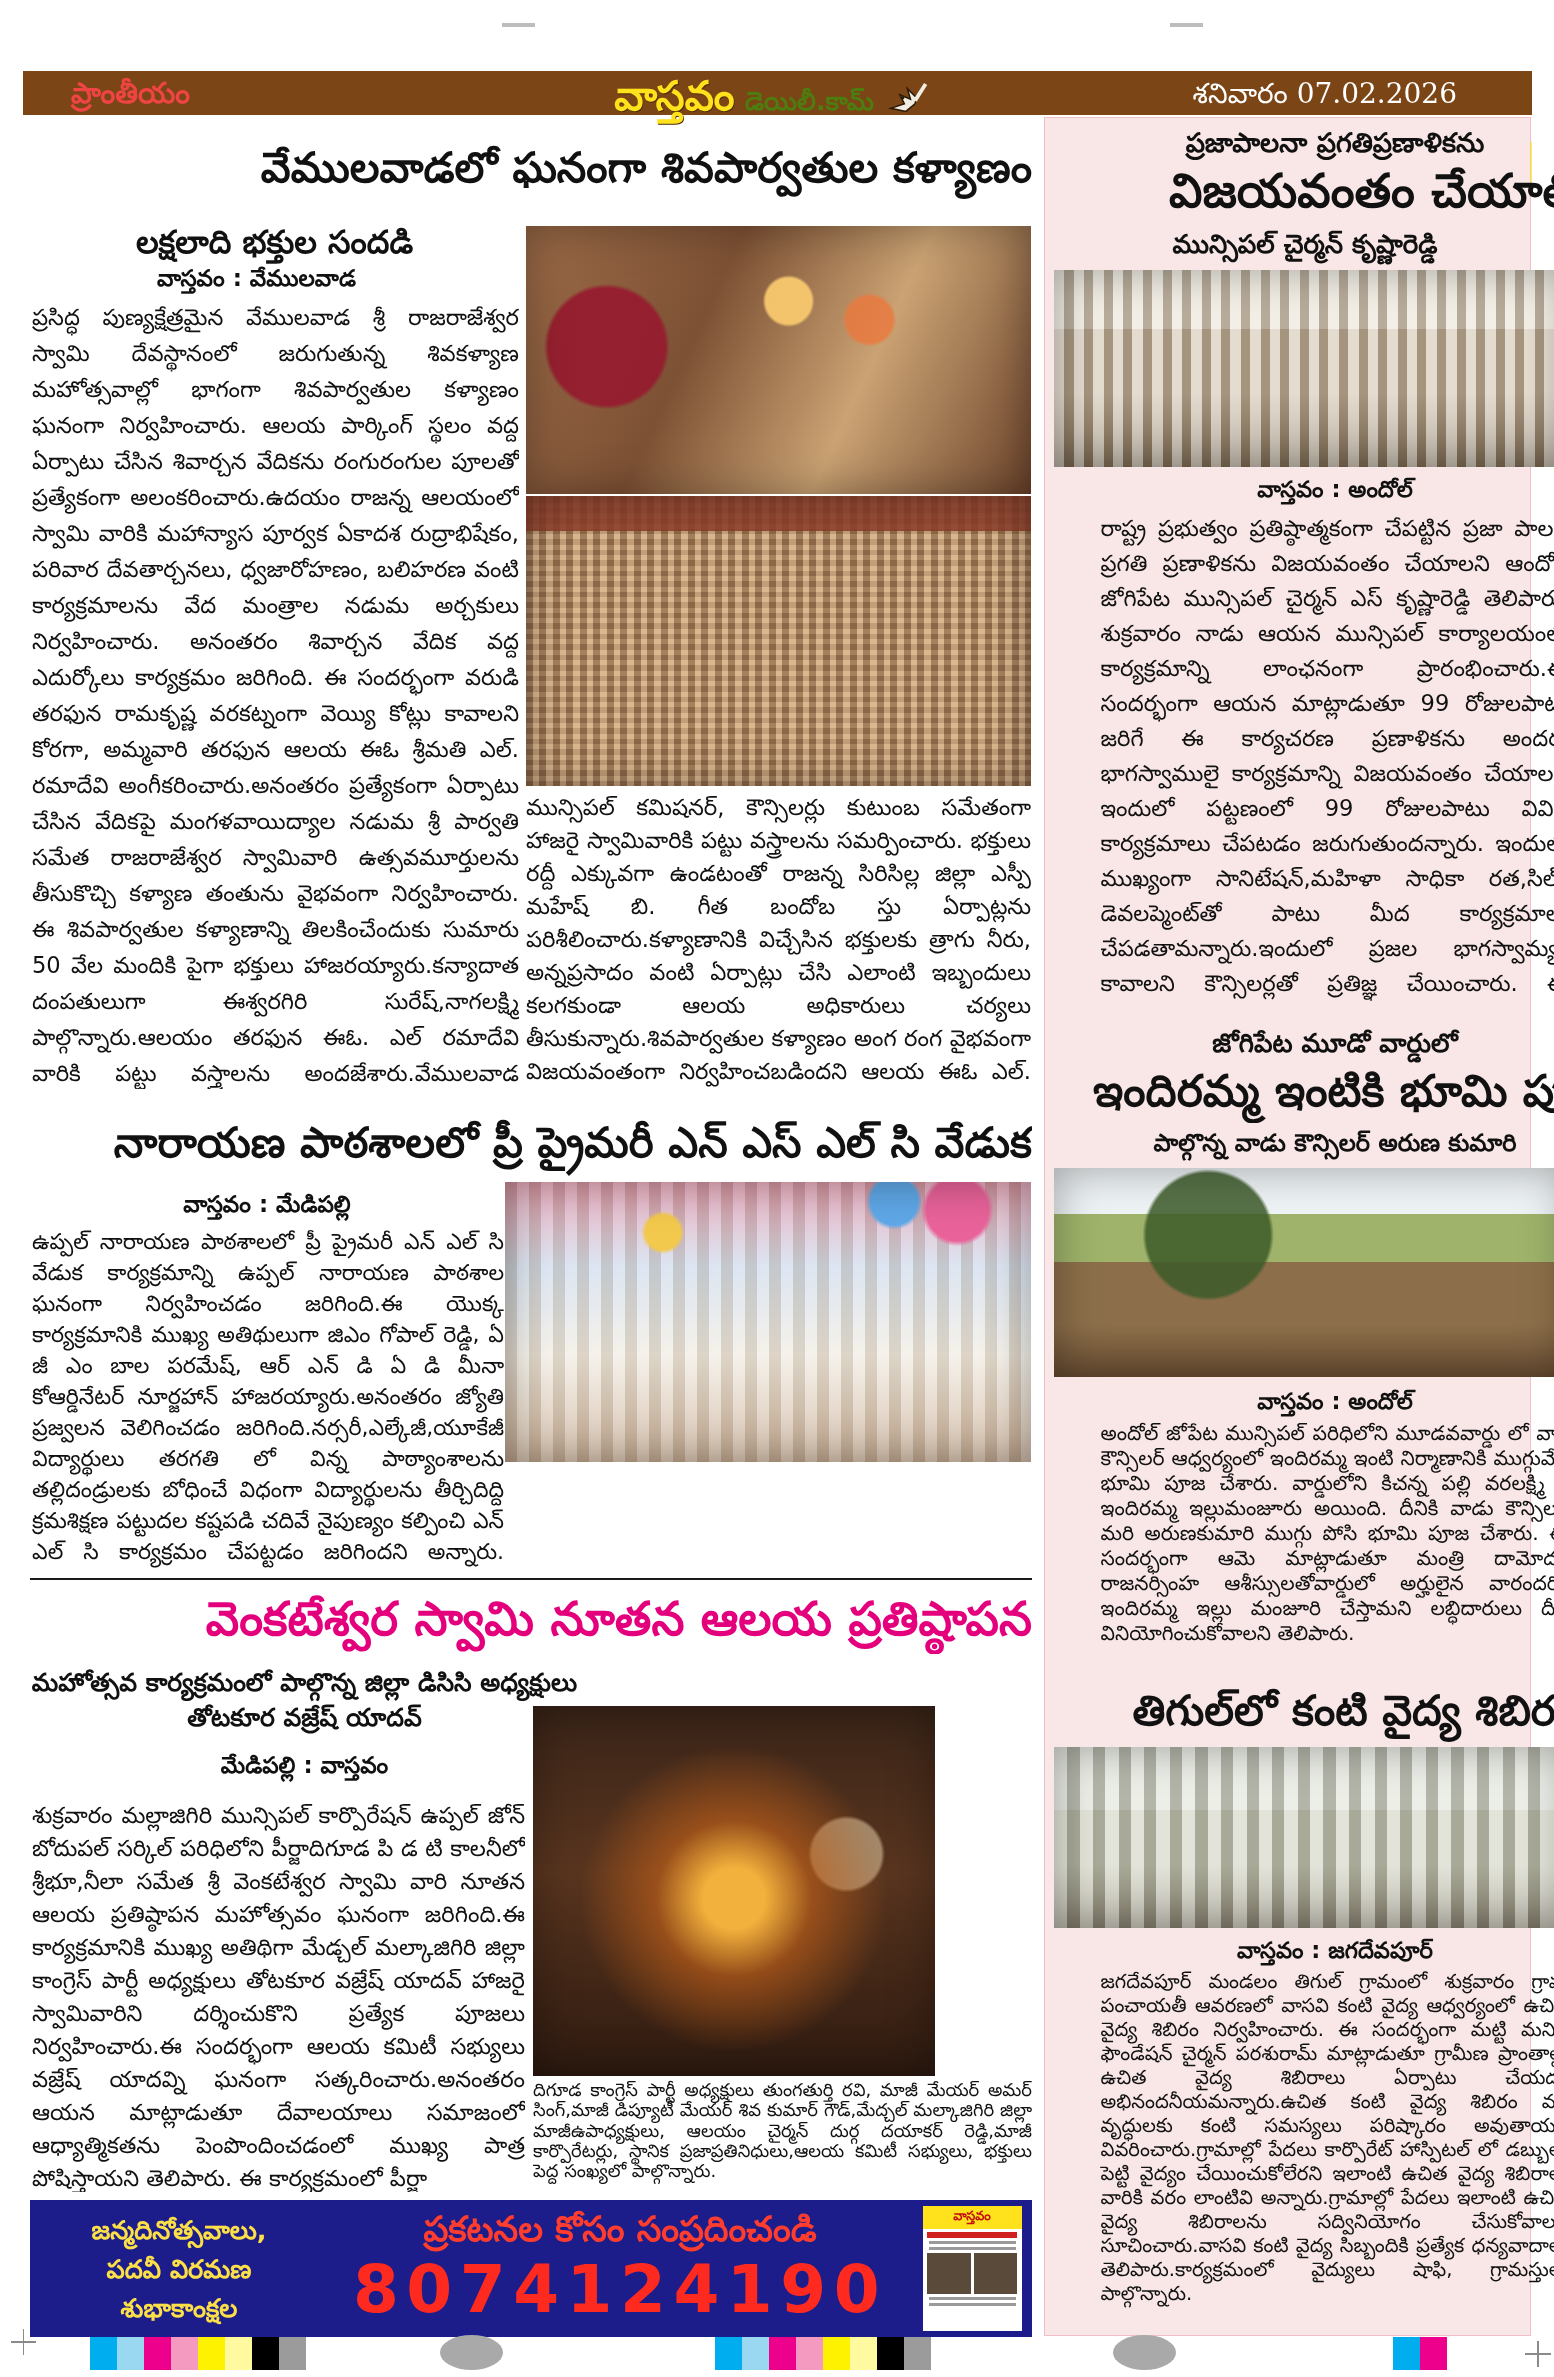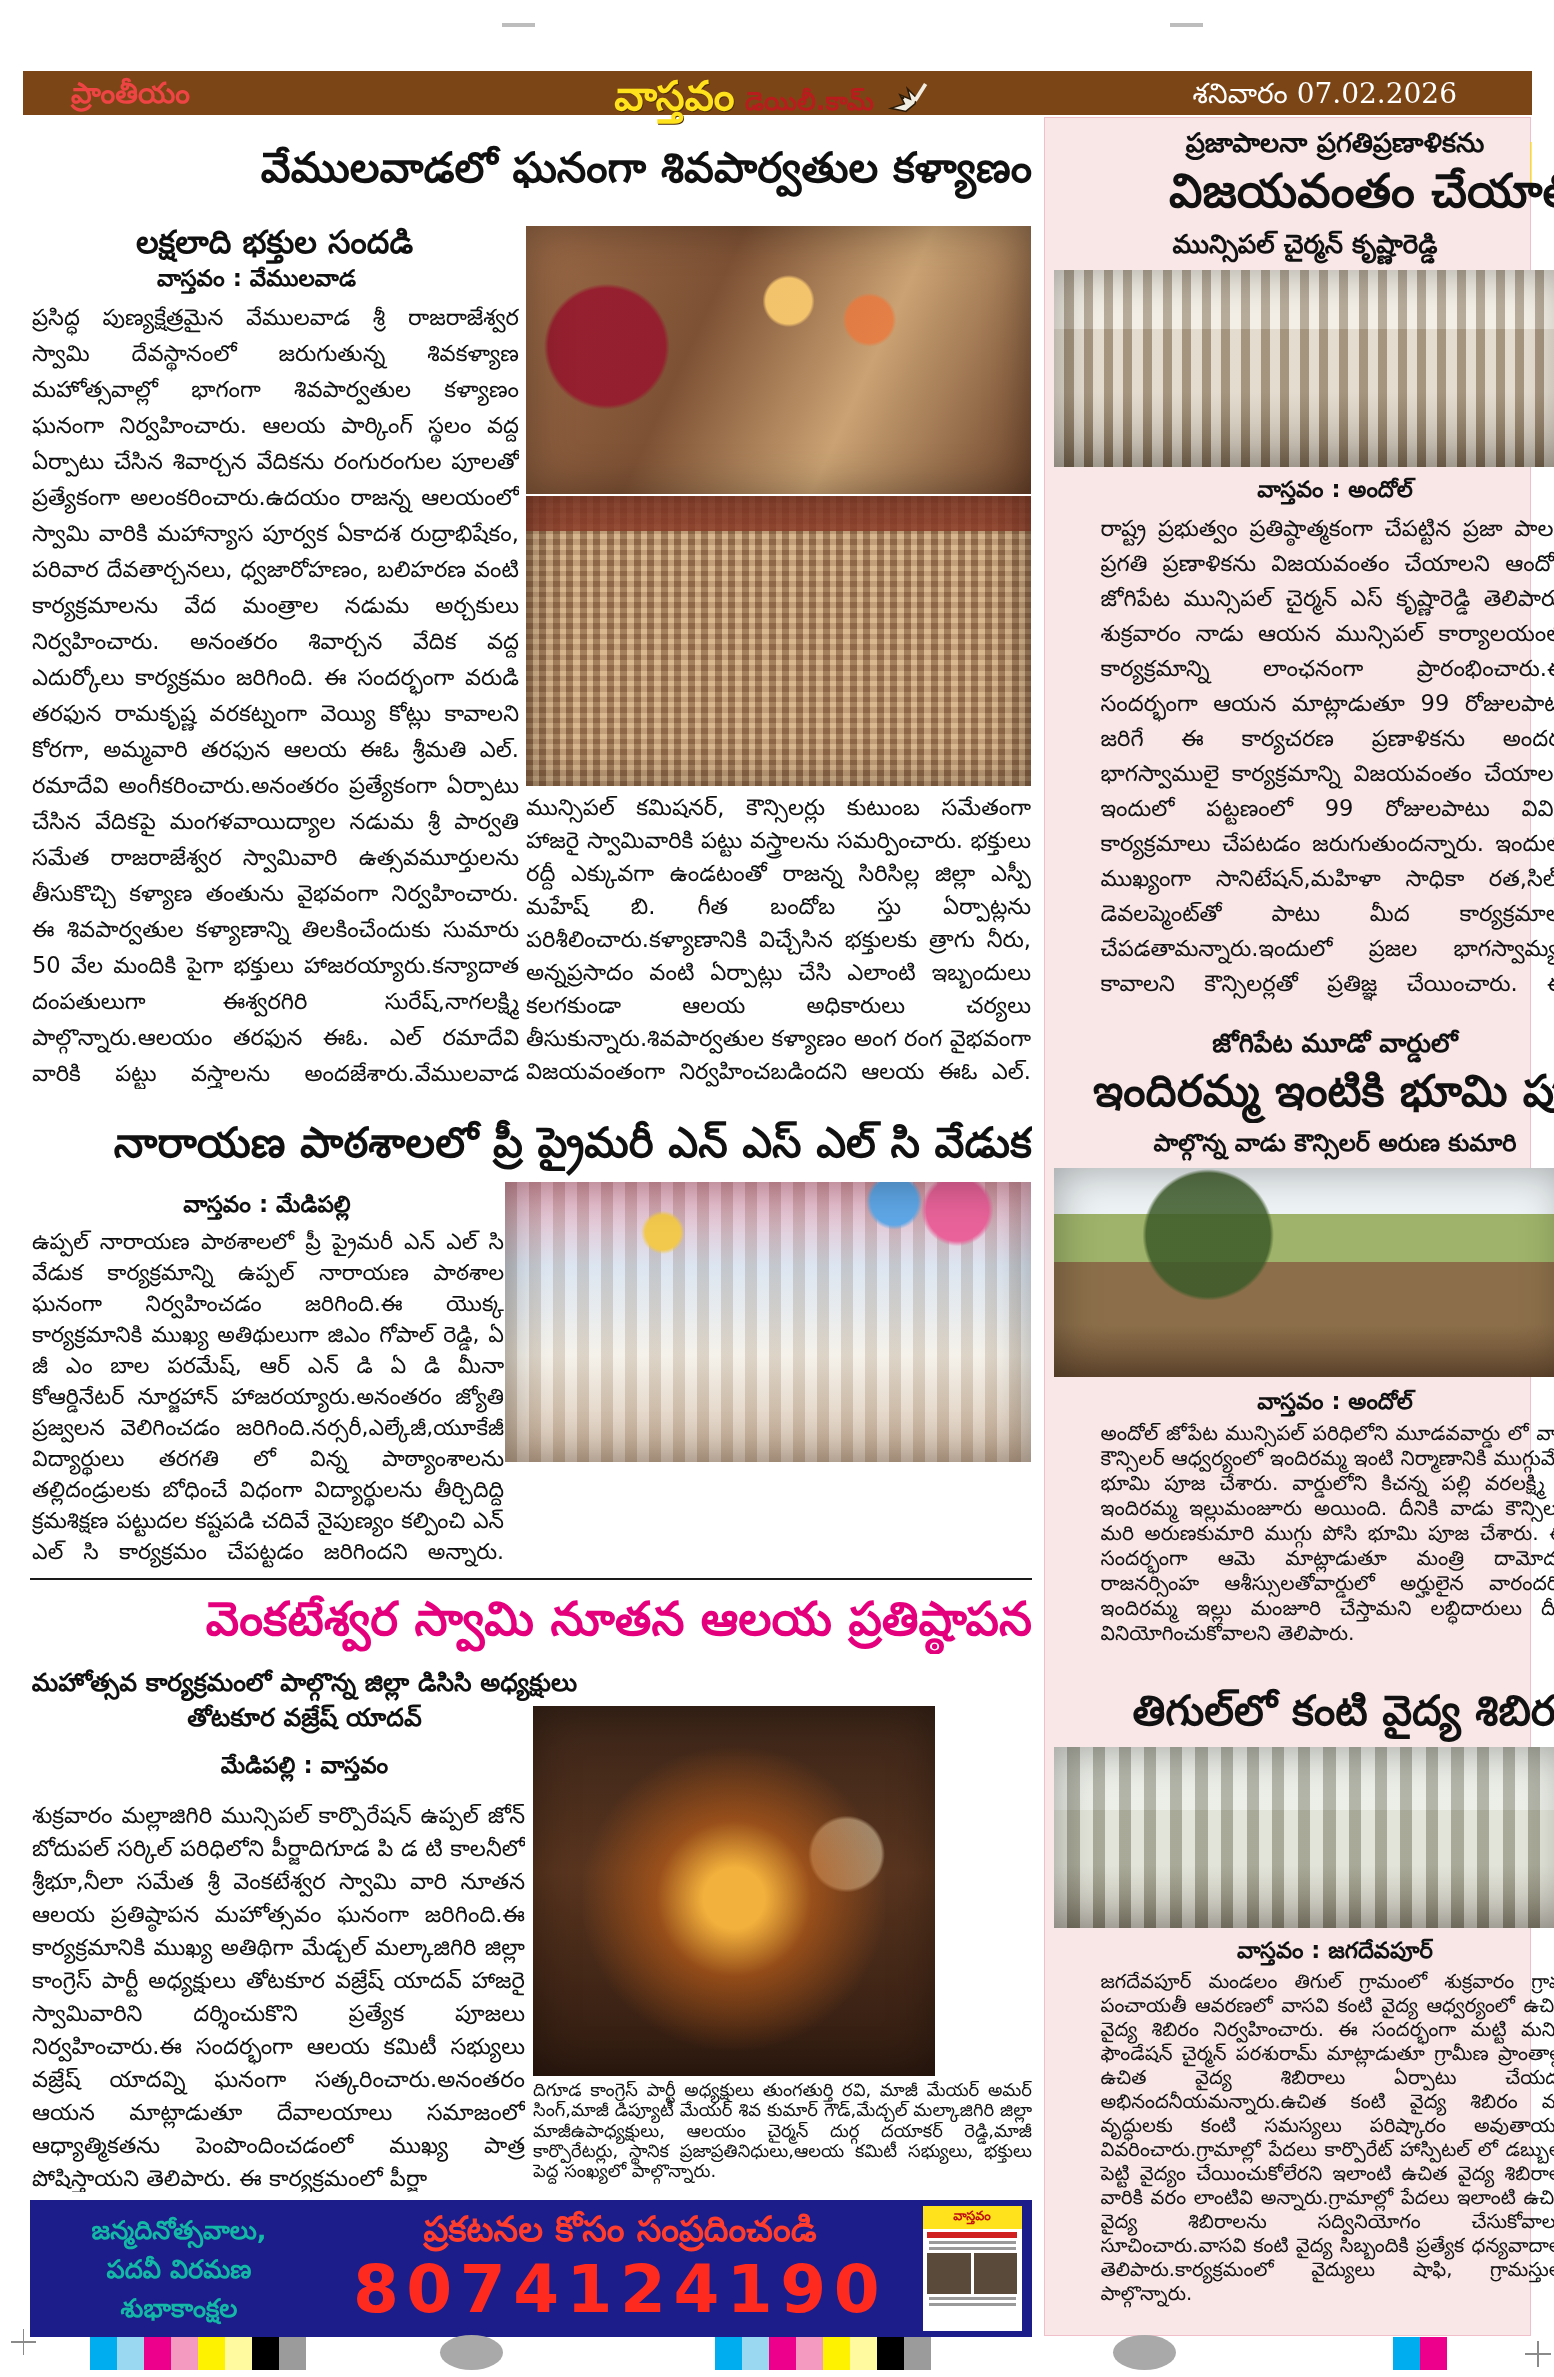--- a/index.html
+++ b/index.html
@@ -4,21 +4,21 @@
 <style>
   html,body{margin:0;padding:0;background:#e8e8e8;}
   .page{position:relative;width:1555px;height:2377px;background:#ffffff;overflow:hidden;
         font-family:"DejaVu Sans",sans-serif;color:#111;}
   .abs{position:absolute;}
   
   .header-bar{left:22.6px;top:71px;width:1509px;height:44px;background:#7c4515;}
   .section-label{left:71px;top:76px;font-size:29px;font-weight:bold;color:#ef4444;}
   .masthead-group{left:50%;top:72px;transform:translateX(-52%);white-space:nowrap;display:flex;align-items:baseline;gap:10.5px;}
   .masthead-main{font-size:41px;font-weight:bold;color:#ffe11c;text-shadow:0.8px 0.8px 0 #4a2a08;}
-  .masthead-suffix{font-size:25.6px;font-weight:bold;color:#b91c1c;}
+  .masthead-suffix{font-size:25.6px;font-weight:bold;color:#4d7c0f;}
   .bird{position:relative;top:6px;}
   .date-label{right:98px;top:77px;font-size:28px;color:#ffffff;font-family:"DejaVu Serif",serif;}
   .page-num-box{right:0px;left:auto;top:71px;width:56px;height:44px;background:#ffff00;
                 display:flex;align-items:center;justify-content:center;font-size:36px;font-weight:bold;color:#000;}
   
   .headline{font-weight:bold;text-align:right;white-space:nowrap;overflow:hidden;}
   .subhead,.dateline,.kicker,.byline{font-weight:bold;text-align:center;overflow:hidden;}
   .body-text{text-align:justify;overflow:hidden;word-break:break-word;}
   .rule{background:#1a1a1a;}
   
@@ -51,21 +51,21 @@
     linear-gradient(180deg,#eef3f5 0 22%,#9fb36a 22% 45%,#8c6f4a 45% 75%,#6b4e33 100%);}
   .photo-r3{background:
     repeating-linear-gradient(90deg, rgba(255,255,255,.4) 0 13.5px, rgba(80,75,60,.3) 13.5px 25.6px),
     linear-gradient(180deg,#dfe3d8 0 35%,#cfd2c0 35% 65%,#9a9482 100%);}
   
   .right-col{left:1044px;top:117px;width:487px;height:2219px;background:#f9e7e7;
              border:1.5px solid #f0bfca;box-sizing:border-box;}
   .right-col .abs{position:absolute;padding-left:48px;}
   
   .ad-box{left:30px;top:2200px;width:1002px;height:137px;background:#1c1d8a;}
-  .ad-left{left:13.5px;top:10.5px;width:271px;text-align:center;color:#14b8a6;font-size:25.6px;font-weight:bold;line-height:39px;}
+  .ad-left{left:13.5px;top:10.5px;width:271px;text-align:center;color:#fde047;font-size:25.6px;font-weight:bold;line-height:39px;}
   .ad-title{left:293px;top:9px;width:594px;text-align:center;color:#ff3d2e;font-size:35px;font-weight:bold;white-space:nowrap;overflow:hidden;}
   .ad-phone{left:293px;top:51px;width:594px;text-align:center;color:#ff2a1f;font-size:66px;font-weight:bold;letter-spacing:7.5px;}
   .ad-thumb{right:10.5px;left:auto;top:6px;width:99px;height:125px;background:#fff;overflow:hidden;}
   .thumb-mast{height:22.6px;background:#ffe11c;display:flex;align-items:center;justify-content:center;
               color:#c01010;font-size:12.8px;font-weight:bold;}
   .thumb-bar{height:6px;margin:3px 4.5px;background:#d02020;}
   .thumb-gray{height:3px;margin:3px 6px;background:#9a9a9a;}
   .thumb-photos{display:flex;gap:3px;margin:3px 4.5px;}
   .thumb-photos span{display:block;width:44px;height:41px;background:#5a4a3a;}
   

